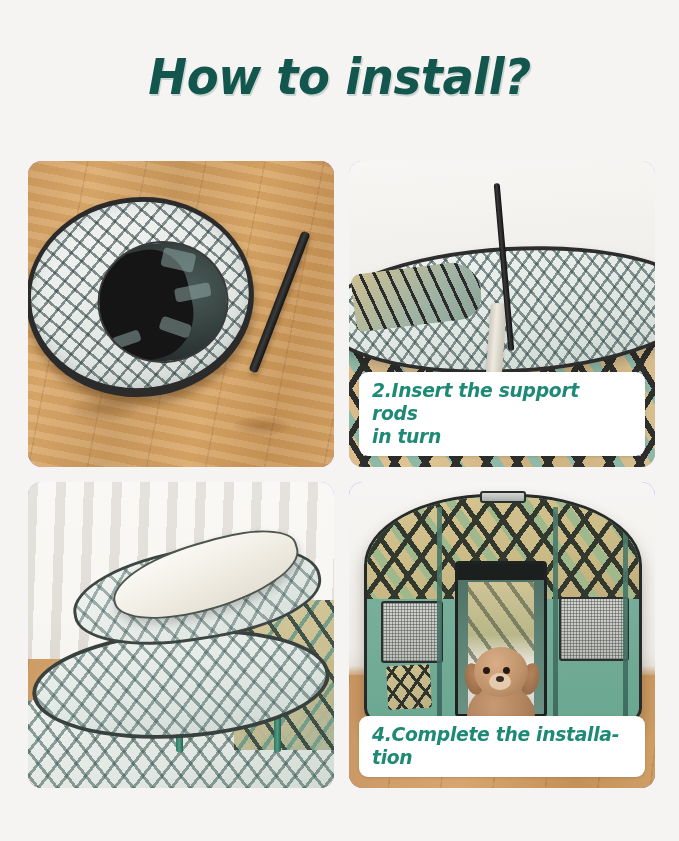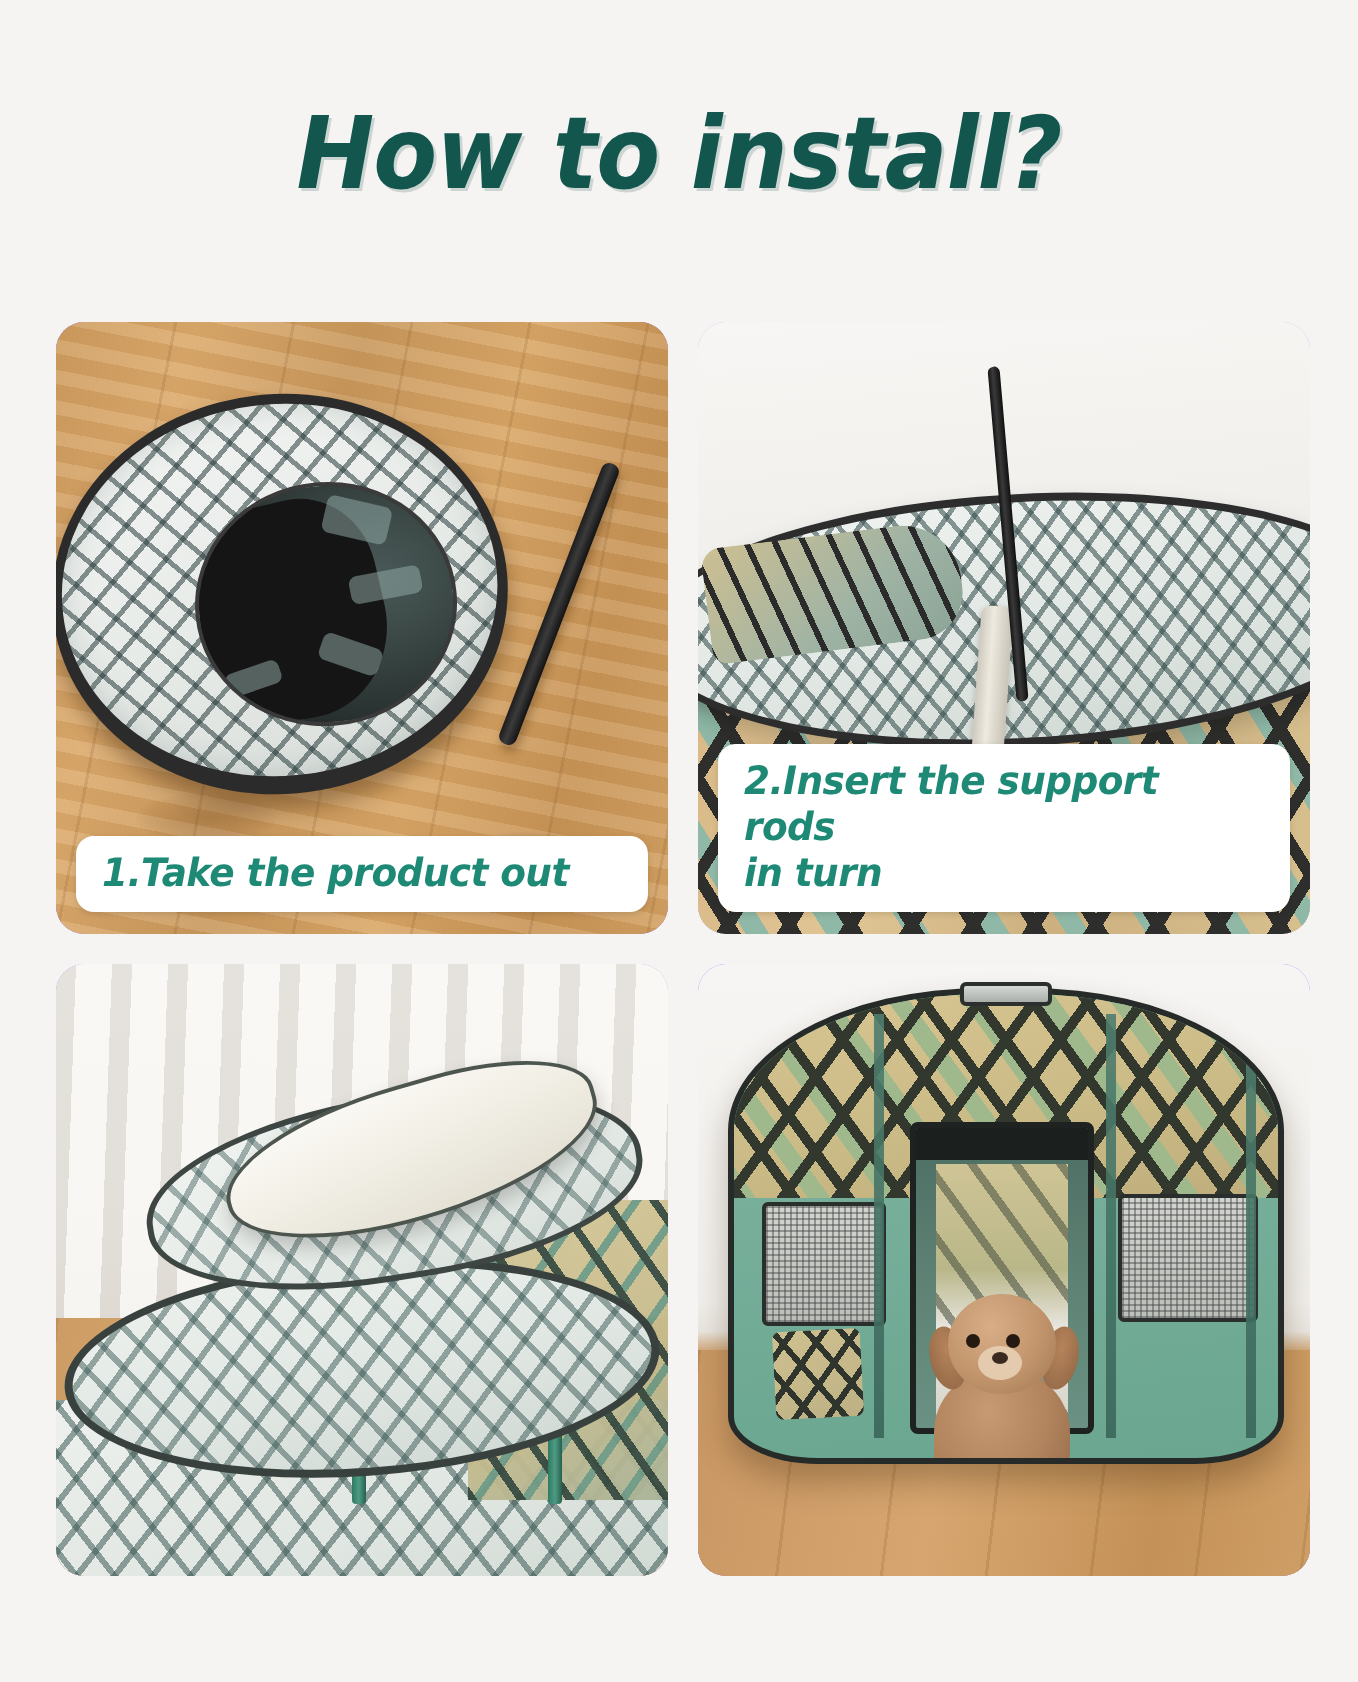--- a/index.html
+++ b/index.html
@@ -599,23 +599,20 @@
           <div class="inner-fold" style="left:52%;top:8%;width:26%;height:16%;transform:rotate(18deg);"></div>
           <div class="inner-fold" style="left:60%;top:38%;width:28%;height:12%;transform:rotate(-6deg);"></div>
           <div class="inner-fold" style="left:46%;top:66%;width:24%;height:12%;transform:rotate(24deg);"></div>
           <div class="inner-fold" style="left:8%;top:74%;width:22%;height:10%;transform:rotate(-14deg);"></div>
         </div>
       </div>
 
       <div class="rod-1"></div>
     </div>
 
-    <div class="caption">
-      <div class="caption-text">1.Take the product out</div>
-    </div>
   </div>
 
   <div class="panel">
     <div class="panel-photo">
       <div class="p2-bg"></div>
       <div class="p2-wall"></div>
       <div class="p2-body"></div>
       <div class="p2-top-shadow"></div>
       <div class="p2-top"></div>
       <div class="p2-fold"></div>
@@ -672,15 +669,18 @@
             <div class="eye l"></div>
             <div class="eye r"></div>
             <div class="muzzle"></div>
             <div class="nose"></div>
           </div>
         </div>
         <div class="p4-handle"></div>
       </div>
     </div>
 
+    <div class="caption">
+      <div class="caption-text"><span>4.Complete the installa-</span><br><span>tion</span></div>
+    </div>
   </div>
 
 </div>
 
 </body></html>

